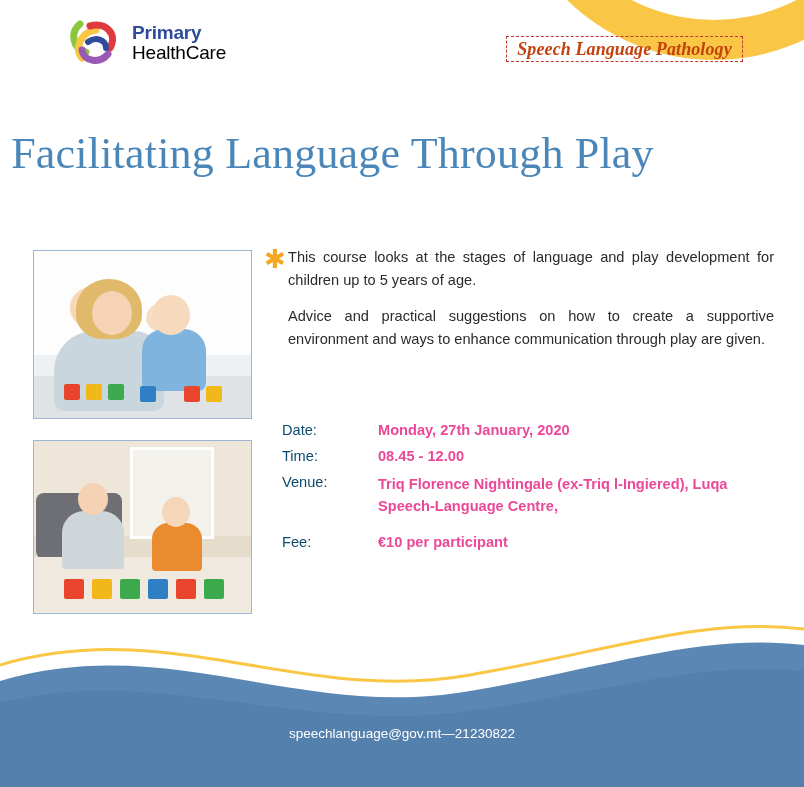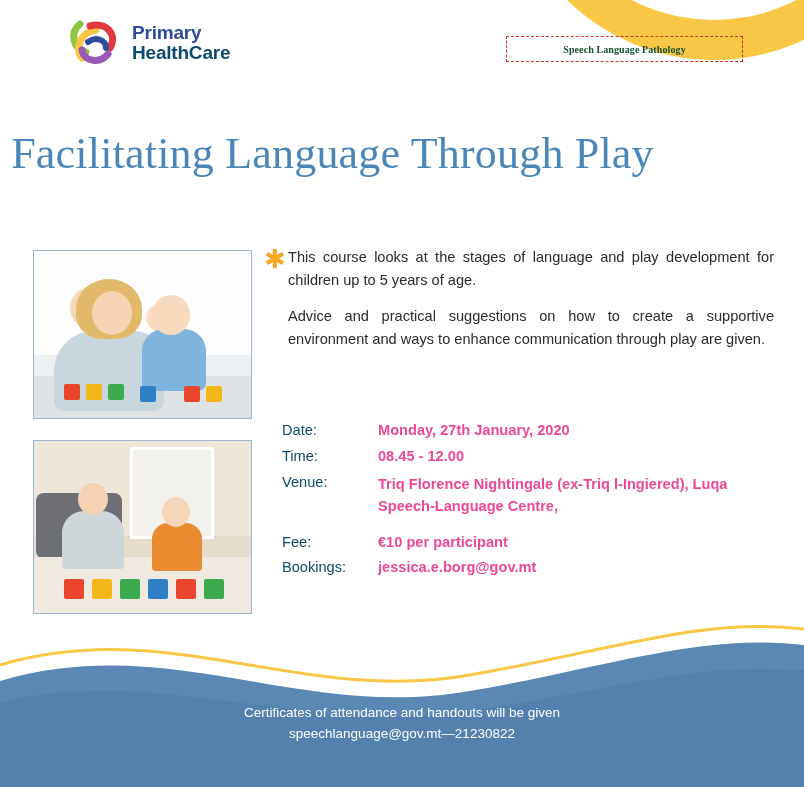--- a/index.html
+++ b/index.html
@@ -59,22 +59,22 @@
     line-height: 1.05;
   }
   .logo-text .l1 {
     color: #2f4b9b;
     font-weight: bold;
     font-size: 19px;
     letter-spacing: -0.2px;
     display: block;
   }
   .logo-text .l2 {
-    color: #0c4a6e;
-    font-weight: bold;
+    color: #000000;
+    font-weight: normal;
     font-size: 19px;
     letter-spacing: -0.2px;
     display: block;
   }
 
   
   .dept-box {
     position: absolute;
     left: 506px;
     top: 36px;
@@ -82,23 +82,24 @@
     height: 24px;
     border: 1px dashed #c0392b;
     display: flex;
     align-items: center;
     justify-content: center;
     z-index: 5;
   }
   .dept-box span {
     font-family: "Liberation Serif", serif;
     font-weight: bold;
-    font-size: 10px;
-    color: #14532d;
+    font-size: 18px;
+    color: #c2410c;
     letter-spacing: 0.1px;
+    font-style: italic;
   }
 
   
   .title {
     position: absolute;
     top: 128px;
     left: 0;
     width: 665px;
     text-align: center;
     font-family: "Liberation Serif", serif;
@@ -344,31 +345,26 @@
     <div>
       <div class="detail-value sub">Triq Florence Nightingale (ex-Triq l-Ingiered), Luqa</div>
       <div class="detail-value">Speech-Language Centre,</div>
     </div>
   </div>
   <div class="gap-row"></div>
   <div class="detail-row">
     <div class="detail-label">Fee:</div>
     <div class="detail-value">€10 per participant</div>
   </div>
-  <div class="detail-row">
-    <div class="detail-label">Bookings:</div>
-    <div class="detail-value">jessica.e.borg@gov.mt</div>
-  </div>
 </div>
 
 <div class="wave-wrap">
   <svg width="804" height="180" viewBox="0 0 804 180" preserveAspectRatio="none" aria-hidden="true">
     <path d="M0,52 C170,2 300,92 470,62 C610,38 700,4 804,16 L804,0 L0,0 Z" fill="#ffffff"></path>
     <path d="M0,58 C170,8 300,98 470,68 C610,44 700,10 804,22" stroke="#f9c646" stroke-width="3" fill="none"></path>
     <path d="M0,74 C170,24 300,114 470,84 C610,60 700,26 804,38 L804,180 L0,180 Z" fill="#5a87b4"></path>
     <path d="M0,96 C150,56 300,128 470,104 C620,82 700,54 804,64 L804,180 L0,180 Z" fill="#4f7aa5" opacity="0.55"></path>
   </svg>
 </div>
 
 <div class="footer-text">
-  <div>Certificates of attendance and handouts will be given</div>
   <div>speechlanguage@gov.mt—21230822</div>
 </div>
 
 </body></html>

